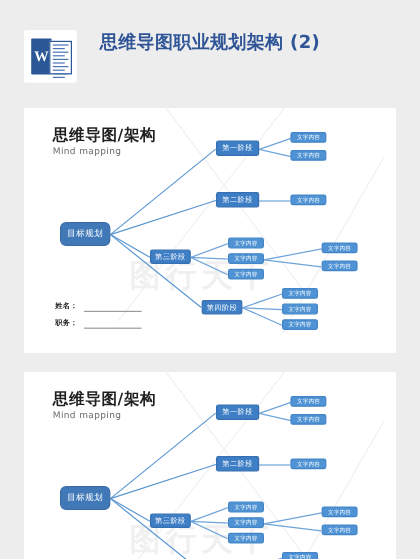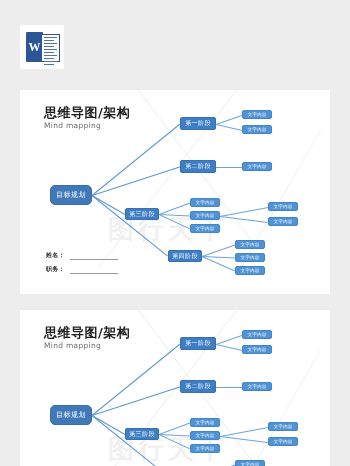--- a/index.html
+++ b/index.html
@@ -110,20 +110,21 @@
             <i></i>
             <i></i>
             <i></i>
             <i></i>
             <i></i>
             <i></i>
             <i></i>
           </div>
       </div>
     </div>
+    <div class="h-title">思维导图职业规划架构 (2)</div>
   </div>
 
   <div class="card" id="card1">
     <div class="sheet">
         <div class="deco">
           <span class="d1"></span>
           <span class="d2"></span>
           <span class="d3"></span>
         </div>
         <div class="watermark">图行天下</div>

